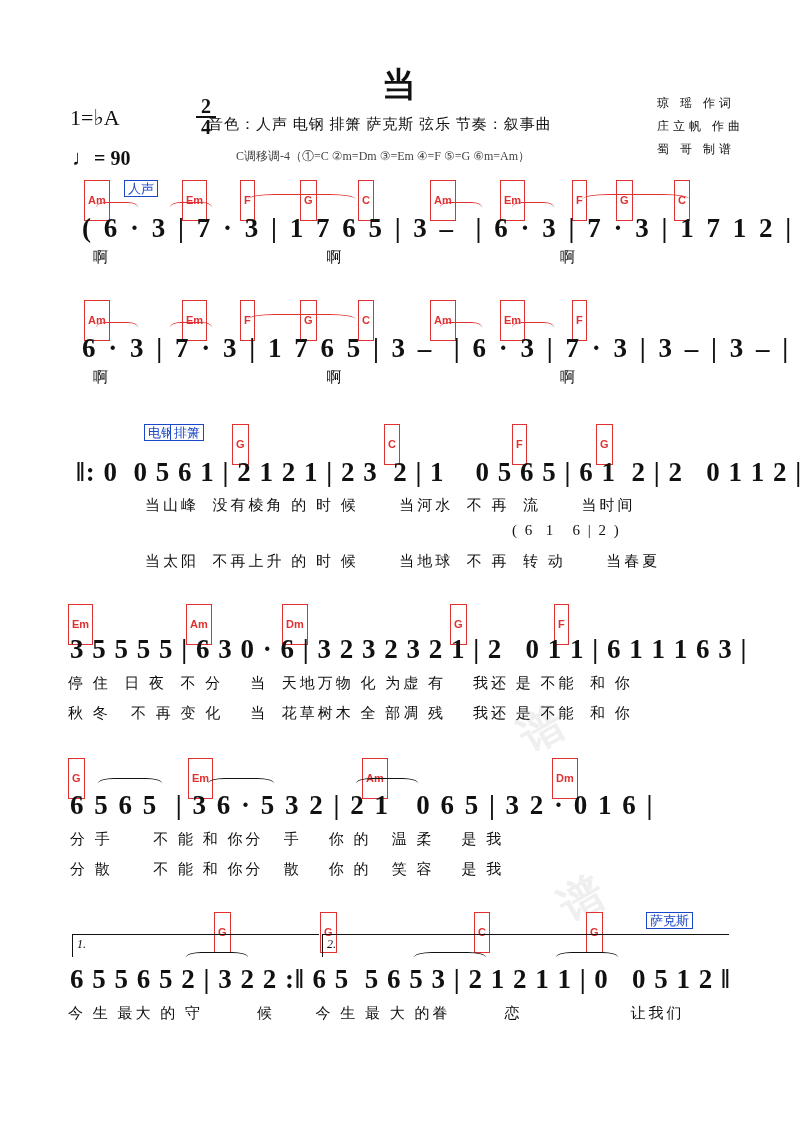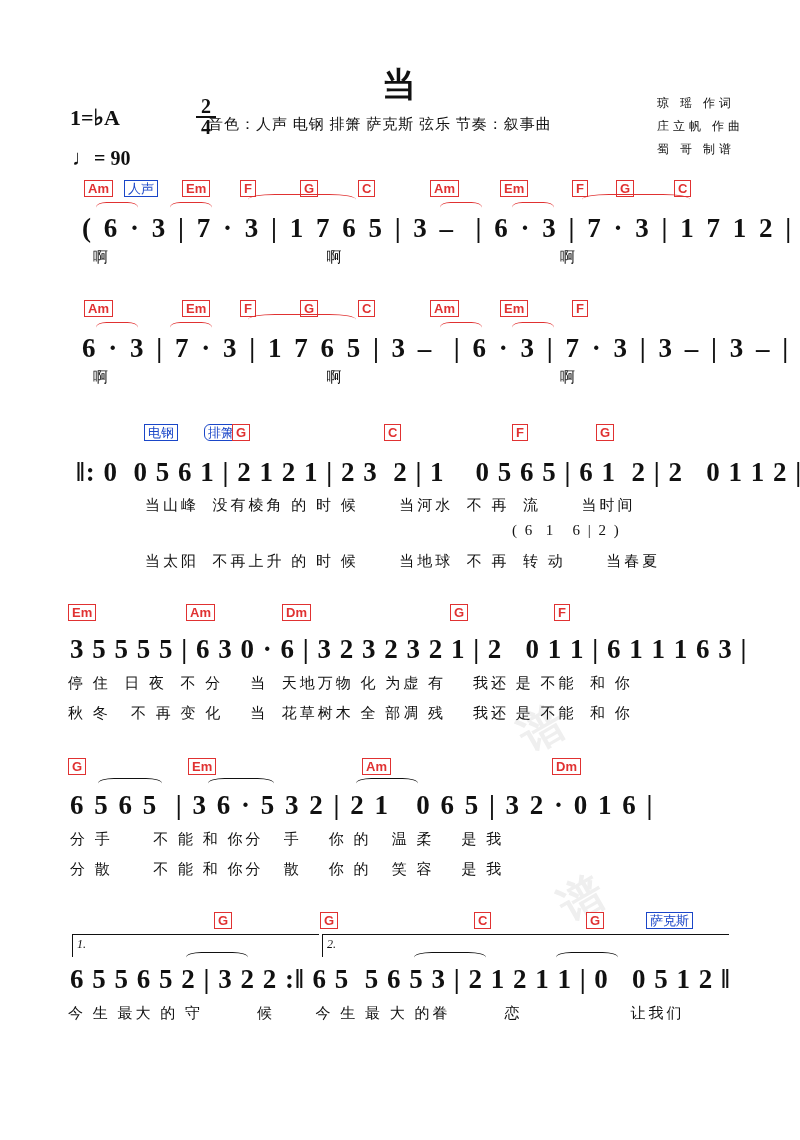--- a/index.html
+++ b/index.html
@@ -16,21 +16,21 @@
   
   .title{
     position:absolute;top:62px;left:0;width:800px;text-align:center;
     font-size:34px;font-weight:bold;letter-spacing:2px;
   }
   .credits{
     position:absolute;top:92px;right:56px;text-align:left;
     font-size:12px;line-height:23px;letter-spacing:4px;
   }
   .keyblock{
-    position:absolute;top:105px;left:70px;font-size:22px;font-weight:bold;
+    position:absolute;top:105px;left:70px;font-size:22px;font-weight:normal;
     font-family:"Liberation Serif", serif;
   }
   .meter{
     position:absolute;top:98px;left:196px;
     font-size:20px;font-weight:bold;text-align:center;line-height:17px;
   }
   .meter .num{display:block;border-bottom:none;}
   .tempo{
     position:absolute;top:145px;left:72px;font-size:20px;font-weight:bold;
   }
@@ -41,22 +41,22 @@
   .transnote{
     position:absolute;top:148px;left:236px;font-size:12px;color:#444;letter-spacing:0px;
   }
 
   
   .row{position:absolute;left:0;width:800px;}
   .chordline{position:absolute;left:0;width:800px;height:20px;}
   .chord{
     position:absolute;
     color:#e03131;border:1px solid #e03131;
-    font-size:13px;font-weight:bold;
-    padding:0px 3px;line-height:15px;background:#fff;
+    font-size:11px;font-weight:bold;
+    padding:12px 3px;line-height:15px;background:#fff;
     font-family:"Liberation Sans", sans-serif;
   }
   .timbre-tag{
     position:absolute;color:#1a46c8;border:1px solid #1a46c8;
     font-size:13px;padding:0px 3px;line-height:15px;background:#fff;
     font-family:"Liberation Sans", sans-serif;
   }
   .notes{
     position:absolute;left:0;width:800px;
     font-size:27px;font-weight:bold;letter-spacing:0px;
@@ -98,20 +98,21 @@
     <span class="num">2</span>
     <span style="display:block;border-top:2px solid #111;width:20px;margin:1px auto 1px;"></span>
     <span class="num">4</span>
   </div>
 
   <div class="tempo">
     <span class="qn">♩</span><span>= 90</span>
   </div>
 
   <div class="timbre">音色：人声 电钢 排箫 萨克斯 弦乐  节奏：叙事曲</div>
+  <div class="transnote">C调移调-4（①=C ②m=Dm ③=Em ④=F ⑤=G ⑥m=Am）</div>
 
   <div class="row" style="top:180px;">
     <div class="chordline">
       <div class="chord" style="left:84px;">Am</div>
       <div class="timbre-tag" style="left:124px;">人声</div>
       <div class="chord" style="left:182px;">Em</div>
       <div class="chord" style="left:240px;">F</div>
       <div class="chord" style="left:300px;">G</div>
       <div class="chord" style="left:358px;">C</div>
       <div class="chord" style="left:430px;">Am</div>
@@ -146,21 +147,21 @@
     <div class="redslur" style="top:14px;left:248px;width:108px;"></div>
     <div class="redslur" style="top:22px;left:440px;width:42px;"></div>
     <div class="redslur" style="top:22px;left:512px;width:42px;"></div>
     <div class="notes" style="top:33px;padding-left:82px;letter-spacing:3px;">6 · 3 | 7 · 3 | 1 7 6 5 | 3 –  | 6 · 3 | 7 · 3 | 3 – | 3 – | 3 – )</div>
     <div class="lyr" style="top:68px;padding-left:93px;letter-spacing:28px;">啊      啊      啊            啊      啊      啊</div>
   </div>
 
   <div class="row" style="top:424px;">
     <div class="chordline">
       <div class="timbre-tag" style="left:144px;">电钢</div>
-      <div class="timbre-tag" style="left:204px;border-radius:6px;">排箫</div>
+      <div class="timbre-tag" style="left:170px;">排箫</div>
       <div class="chord" style="left:232px;">G</div>
       <div class="chord" style="left:384px;">C</div>
       <div class="chord" style="left:512px;">F</div>
       <div class="chord" style="left:596px;">G</div>
     </div>
     <div class="notes" style="top:33px;padding-left:76px;letter-spacing:1px;">‖: 0  0 5 6 1 | 2 1 2 1 | 2 3  2 | 1    0 5 6 5 | 6 1  2 | 2   0 1 1 2 |</div>
     <div class="lyr" style="top:72px;padding-left:145px;letter-spacing:3px;">当山峰  没有棱角 的 时 候      当河水  不 再  流      当时间</div>
     <div class="lyr" style="top:98px;padding-left:512px;letter-spacing:2px;">( 6  1   6 | 2 )</div>
     <div class="lyr" style="top:128px;padding-left:145px;letter-spacing:3px;">当太阳  不再上升 的 时 候      当地球  不 再  转 动      当春夏</div>
   </div>

